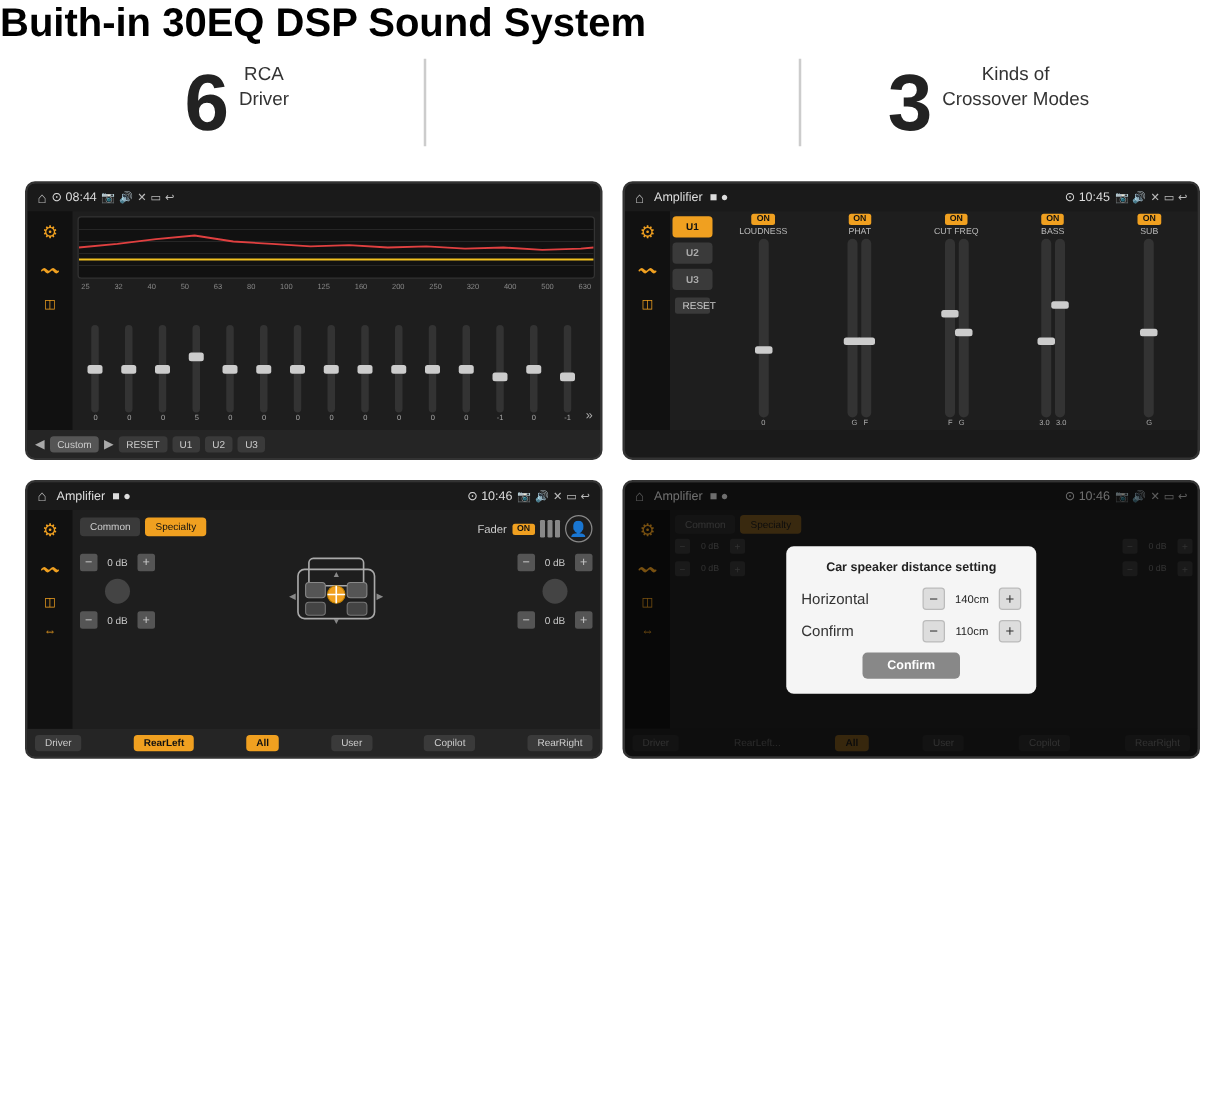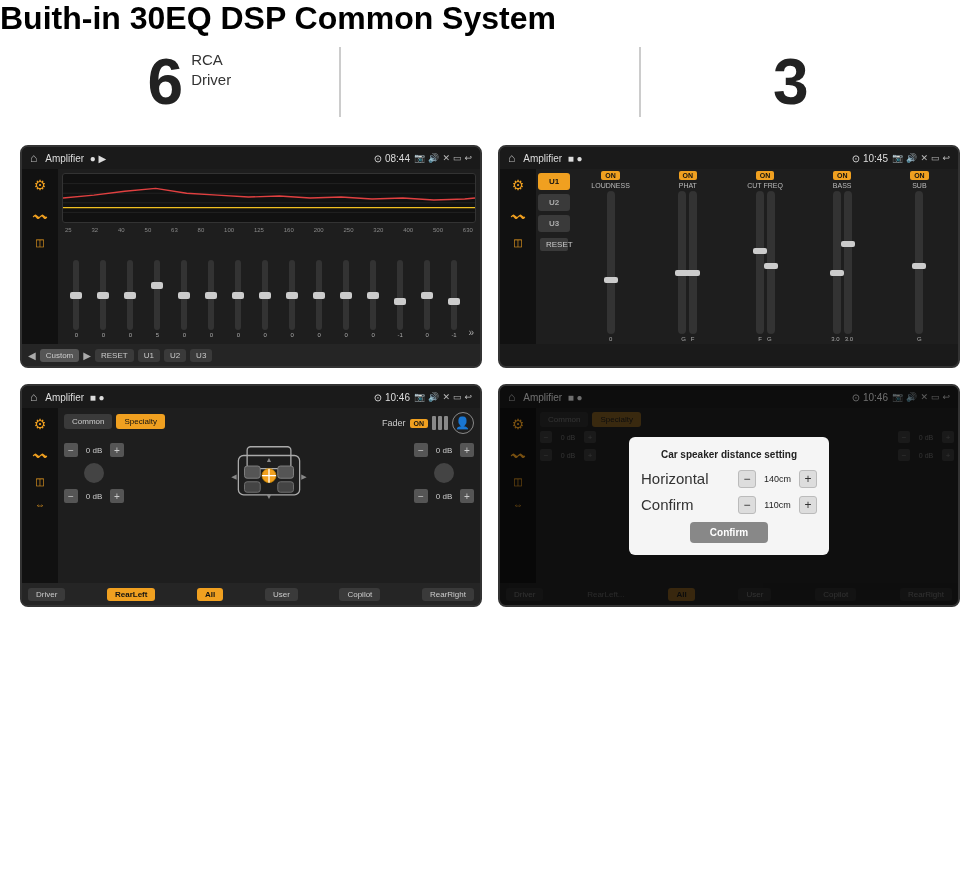--- a/index.html
+++ b/index.html
@@ -30,20 +30,21 @@
       font-size: 64px;
       font-weight: 900;
       color: #222;
       line-height: 1;
     }
     .stat-label {
       display: flex;
       flex-direction: column;
       justify-content: flex-end;
       padding-bottom: 6px;
+      align-items: center;
     }
     .stat-label span {
       font-size: 15px;
       color: #333;
       font-weight: 500;
       line-height: 1.3;
     }
     .stat-divider {
       width: 2px;
       height: 70px;
@@ -427,21 +428,21 @@
       text-align: center;
       margin-bottom: 10px;
     }
     .dialog-row {
       display: flex;
       align-items: center;
       justify-content: space-between;
       margin-bottom: 8px;
     }
     .dialog-row-label {
-      font-size: 15px;
+      font-size: 12px;
       color: #333;
     }
     .dialog-control {
       display: flex;
       align-items: center;
       gap: 4px;
     }
     .dialog-minus {
       width: 18px;
       height: 18px;
@@ -491,46 +492,49 @@
     
     .eq-svg {
       width: 100%;
       height: 100%;
     }
   </style>
 </head>
 <body>
 
 <div>
-  <h1>Buith-in 30EQ DSP Common System</h1>
+  <h1>Buith-in 30EQ DSP Sound System</h1>
 </div>
 
 <div class="stats-row">
   <div class="stat-item">
     <span class="stat-number">6</span>
     <div class="stat-label">
       <span>RCA</span>
       <span>Driver</span>
     </div>
   </div>
   <div class="stat-divider"></div>
   <div class="stat-item">
   </div>
   <div class="stat-divider"></div>
   <div class="stat-item">
     <span class="stat-number">3</span>
+    <div class="stat-label">
+      <span>Kinds of</span>
+      <span>Crossover Modes</span>
+    </div>
   </div>
 </div>
 
 <div class="screens-grid">
 
   <div class="screen">
     <div class="status-bar">
       <span class="status-home">⌂</span>
-      <span class="status-app">Amplifier &nbsp;● ▶</span>
       <span class="status-time">⊙ 08:44</span>
       <div class="status-icons">
         <span class="status-icon">📷</span>
         <span class="status-icon">🔊</span>
         <span class="status-icon">✕</span>
         <span class="status-icon">▭</span>
         <span class="status-icon">↩</span>
       </div>
     </div>
     <div class="screen-content">

